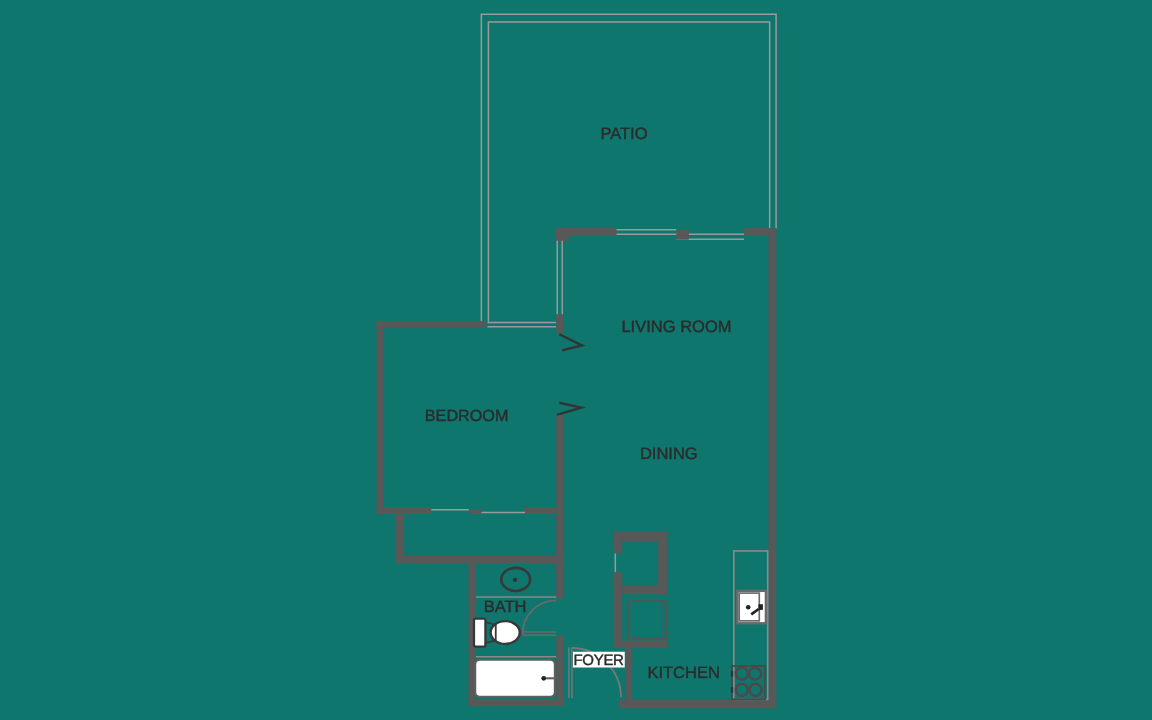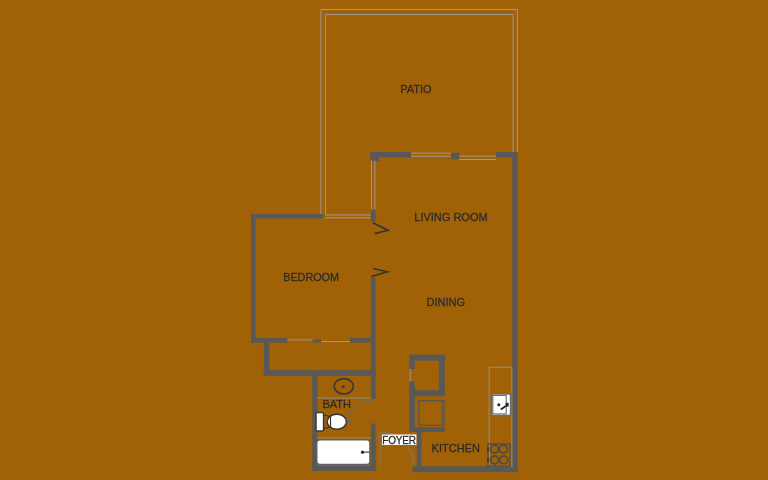--- a/index.html
+++ b/index.html
@@ -1,16 +1,16 @@
 <!DOCTYPE html>
 <html><head>
 <meta charset="utf-8">
 <style>
   html,body{margin:0;padding:0;background:#ffffff;}
-  .page{position:relative;width:768px;height:480px;background:#a16207;overflow:hidden;}
+  .page{position:relative;width:768px;height:480px;background:#0f766e;overflow:hidden;}
   svg text{font-family:"Liberation Sans", sans-serif;fill:#2b2b2b;stroke:#2b2b2b;stroke-width:0.28px;}
 </style>
 </head>
 <body>
 <div class="page">
 <svg width="768" height="480" viewBox="0 0 768 480" xmlns="http://www.w3.org/2000/svg" style="filter:grayscale(1) blur(0.35px)">
 
 <g fill="none" stroke="#9a9a9a" stroke-width="1">
   <polyline points="320.9,214.5 320.9,9.5 517.4,9.5 517.4,152.3"></polyline>
   <polyline points="325.6,214.5 325.6,14.6 513.1,14.6 513.1,152.3"></polyline>

